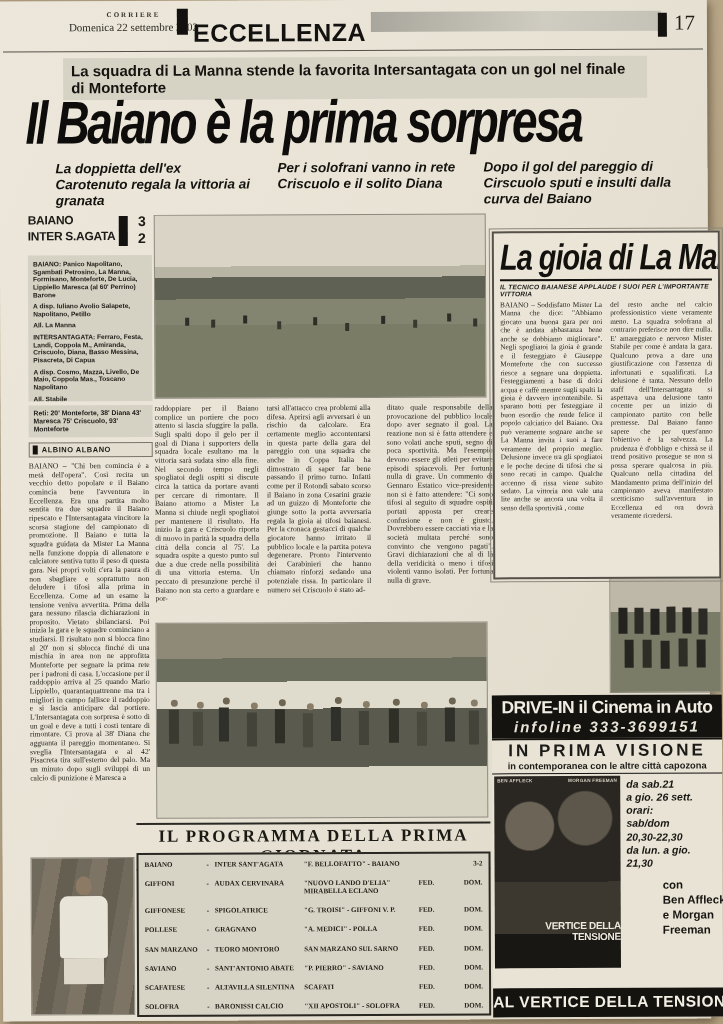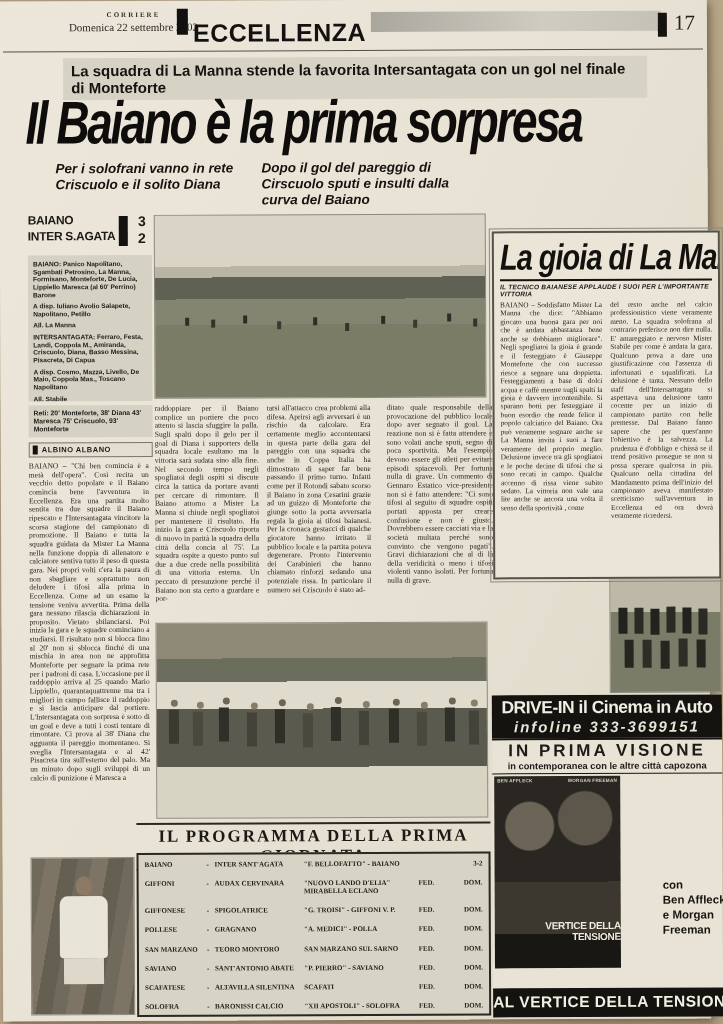--- a/index.html
+++ b/index.html
@@ -172,20 +172,21 @@
     <div class="section-title">ECCELLENZA</div>
     <div class="graybar"></div>
     <div class="pagenum-marker"></div>
     <div class="pagenum">17</div>
   </div>
   <div class="hdr-rule"></div>
 
   <div class="kicker">La squadra di La Manna stende la favorita Intersantagata con un gol nel finale di Monteforte</div>
   <h1 class="headline">Il Baiano è la prima sorpresa</h1>
   <div class="decks">
+    <div class="deck1">La doppietta dell'ex Carotenuto regala la vittoria ai granata</div>
     <div class="deck2">Per i solofrani vanno in rete Criscuolo e il solito Diana</div>
     <div class="deck3">Dopo il gol del pareggio di Cirscuolo sputi e insulti dalla curva del Baiano</div>
   </div>
 
   <div class="scorebox">
     <div class="team">BAIANO</div>
     <div class="team">INTER S.AGATA</div>
     <div class="score-bar"></div>
     <div class="score-nums">
       <div>3</div>
@@ -248,20 +249,27 @@
     <div class="ad-pv">IN PRIMA VISIONE</div>
     <div class="ad-pv2">in contemporanea con le altre città capozona</div>
     <div class="ad-main">
       <div class="poster">
         <div class="poster-names">
           <span>BEN AFFLECK</span>
           <span>MORGAN FREEMAN</span>
         </div>
         <div class="poster-title">VERTICE DELLA TENSIONE</div>
       </div>
+      <div class="ad-sched">da sab.21
+a gio. 26 sett.
+orari:
+sab/dom
+20,30-22,30
+da lun. a gio.
+21,30</div>
       <div class="ad-cast">con
 Ben Affleck
 e Morgan
 Freeman</div>
     </div>
     <div class="ad-bottom">AL VERTICE DELLA TENSIONE</div>
   </div>
 
   <div class="fix-title">IL PROGRAMMA DELLA PRIMA GIORNATA</div>
   <div class="fix-table">

